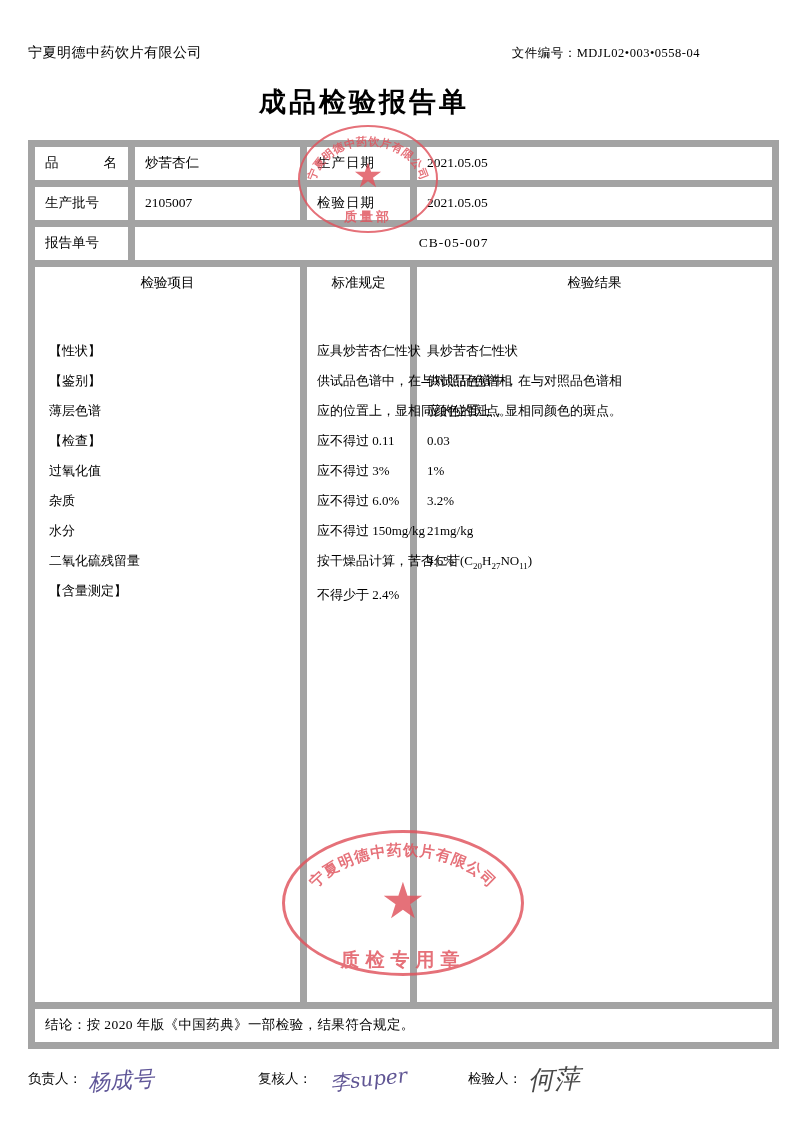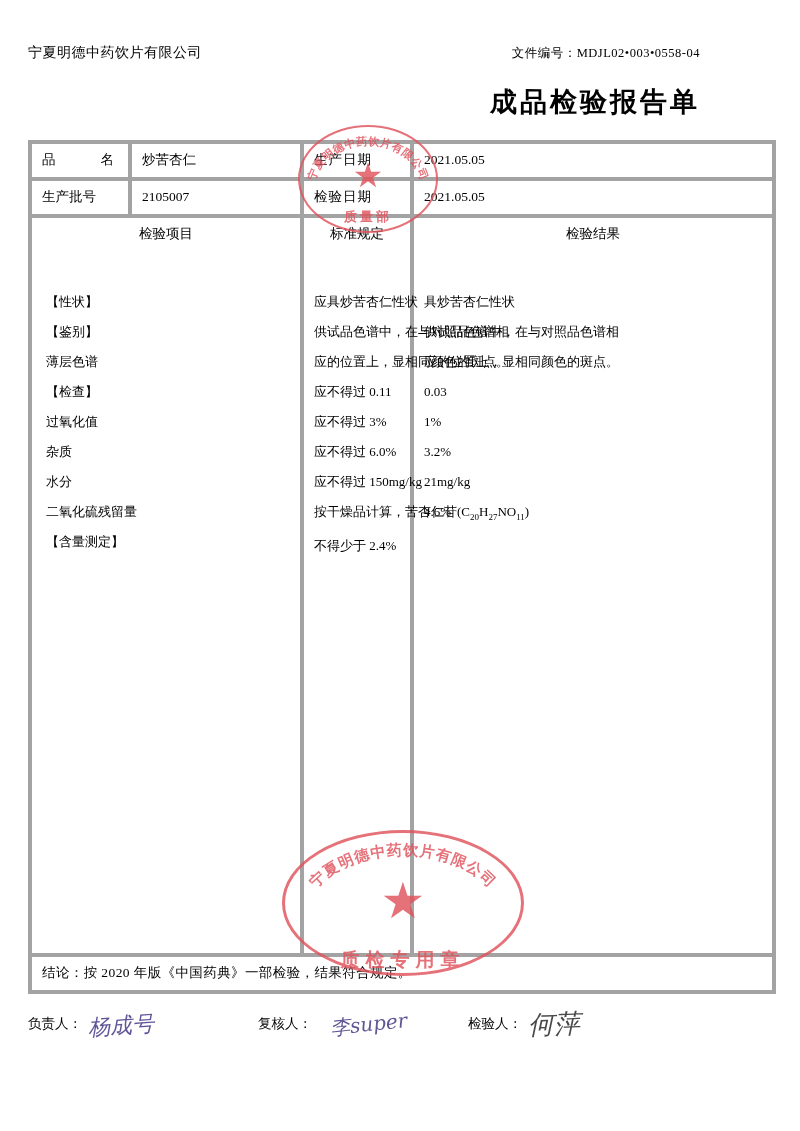--- a/index.html
+++ b/index.html
@@ -31,35 +31,35 @@
     letter-spacing: 0.5px;
   }
   .company {
     font-size: 14px;
   }
   .doc-no {
     font-size: 12.5px;
     font-family: "Liberation Serif", serif;
   }
   .title {
-    text-align: right;
+    text-align: center;
     font-size: 27px;
     font-weight: bold;
     letter-spacing: 3px;
     margin: 22px 0 20px 0;
     font-family: "Liberation Serif", "DejaVu Serif", serif;
   }
   
   table.main {
     width: 744px;
     border-collapse: collapse;
     table-layout: fixed;
   }
   table.main td {
-    border: 4px solid #a3a3a3;
+    border: 7px solid #a3a3a3;
     font-size: 13.5px;
     padding: 6px 10px;
     vertical-align: top;
     line-height: 1.55;
   }
   .lbl {
     width: 88px;
     white-space: nowrap;
     letter-spacing: 6px;
     text-align: left;
@@ -213,20 +213,24 @@
         <td class="label-date">生产日期</td>
         <td class="date-val">2021.05.05</td>
       </tr>
       <tr>
         <td class="lbl nosp">生产批号</td>
         <td class="val">2105007</td>
         <td class="label-date">检验日期</td>
         <td class="date-val">2021.05.05</td>
       </tr>
       <tr>
+        <td class="lbl nosp">报告单号</td>
+        <td class="report-no-cell" colspan="3">CB-05-007</td>
+      </tr>
+      <tr>
         <td class="col-head" colspan="2">检验项目</td>
         <td class="col-head">标准规定</td>
         <td class="col-head">检验结果</td>
       </tr>
       <tr>
         <td class="body-cell first" colspan="2">
           <div class="line sp"></div>
           <div class="line">【性状】</div>
           <div class="line">【鉴别】</div>
           <div class="line">薄层色谱</div>

